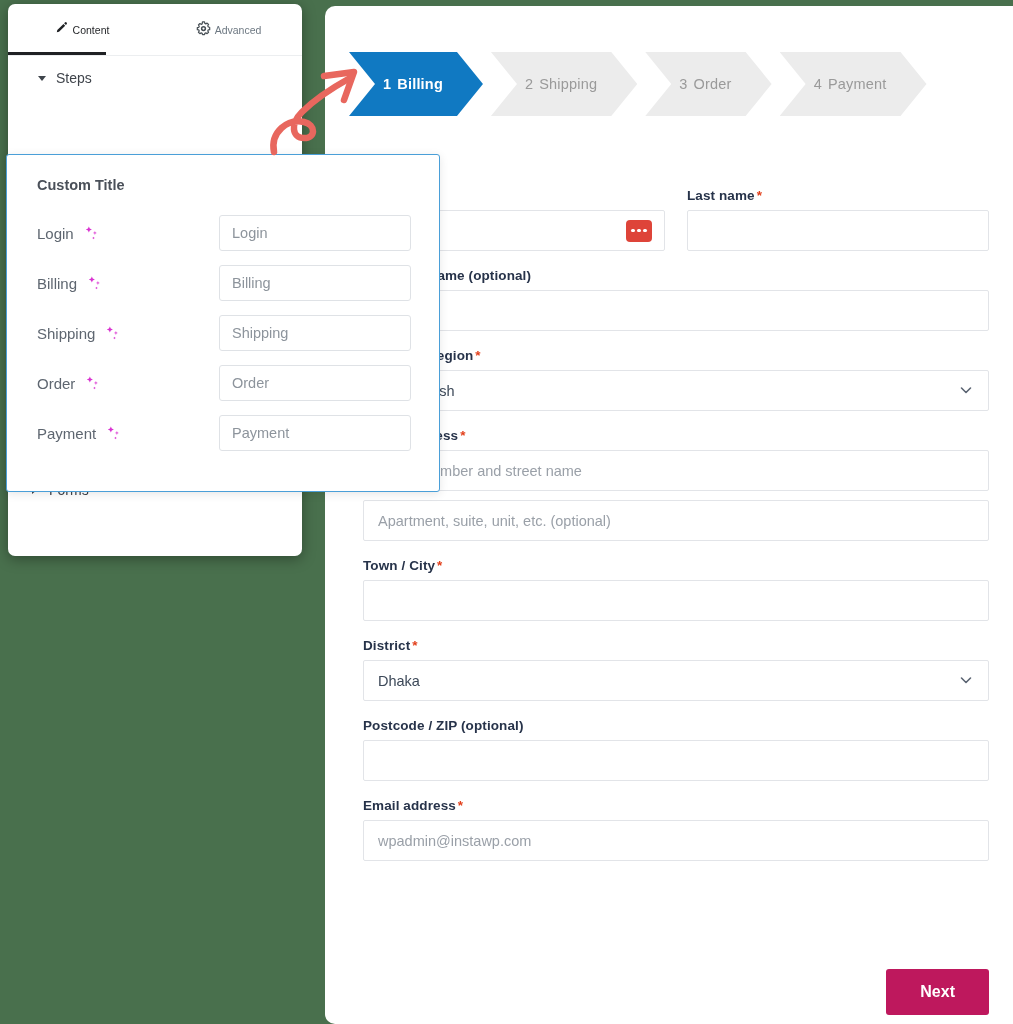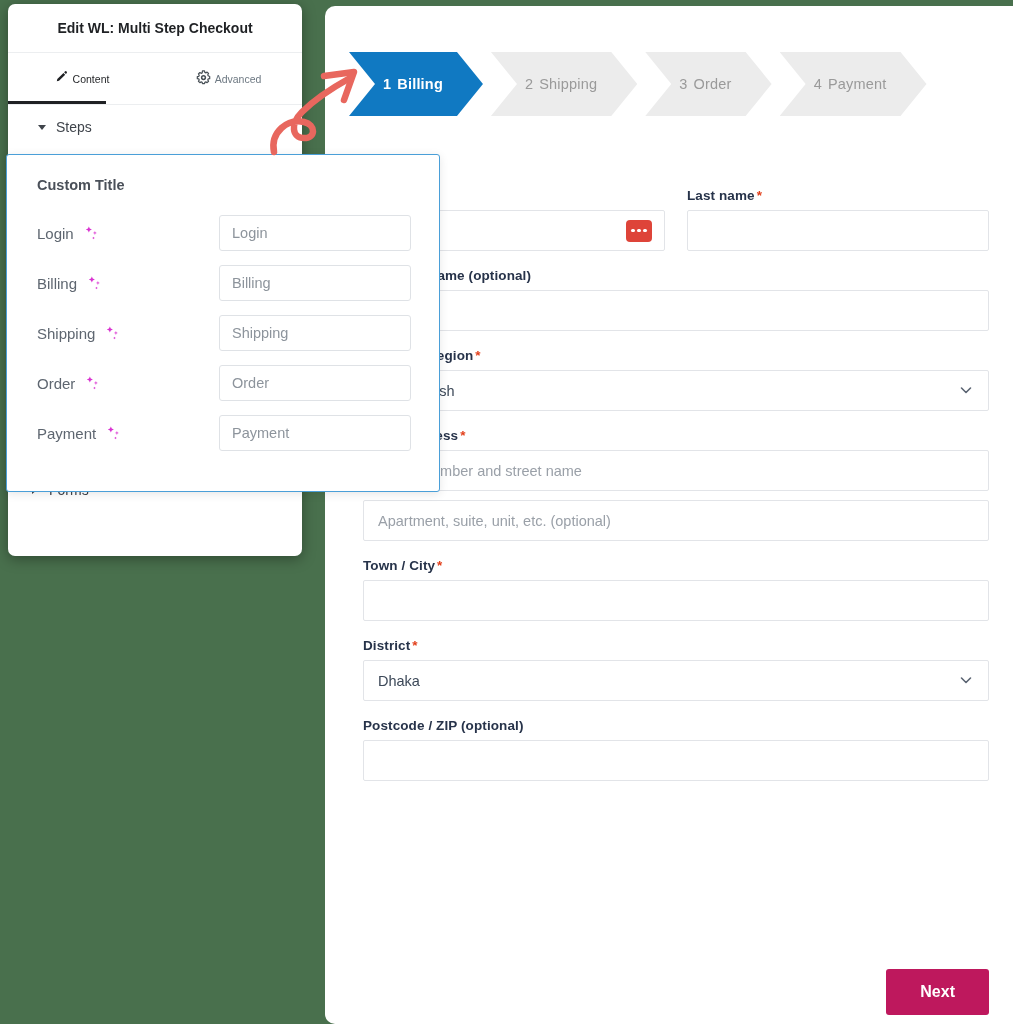--- a/index.html
+++ b/index.html
@@ -260,30 +260,35 @@
       </div>
 
       <div class="fgroup">
         <div class="field-label">Postcode / ZIP (optional)</div>
         <div class="inp">
             <span></span>
           </div>
       </div>
 
 
+      <div class="fgroup">
+        <div class="field-label"><span>Email address</span><span class="req">*</span></div>
+        <div class="inp">
+            <span class="ph">wpadmin@instawp.com</span>
+          </div>
+      </div>
 
     </div>
 
     <div id="next-row">
       <button id="next-btn">Next</button>
     </div>
   </div>
 
   <div id="panel">
-    <div id="panel-title">Edit WL: Multi Step Checkout</div>
 
     <div id="panel-tabs">
       <div class="ptab active">
         <span class="ticon">
           <svg width="15" height="15" viewBox="0 0 16 16">
               <path d="M11.6 1.6a1.3 1.3 0 0 1 1.85 1.85l-.8.8-1.85-1.85.8-.8zM10.1 3.1l1.85 1.85-6.6 6.6-2.35.5.5-2.35 6.6-6.6z" fill="#1f2124"></path>
             </svg>
         </span>
         <span>Content</span>
       </div>

